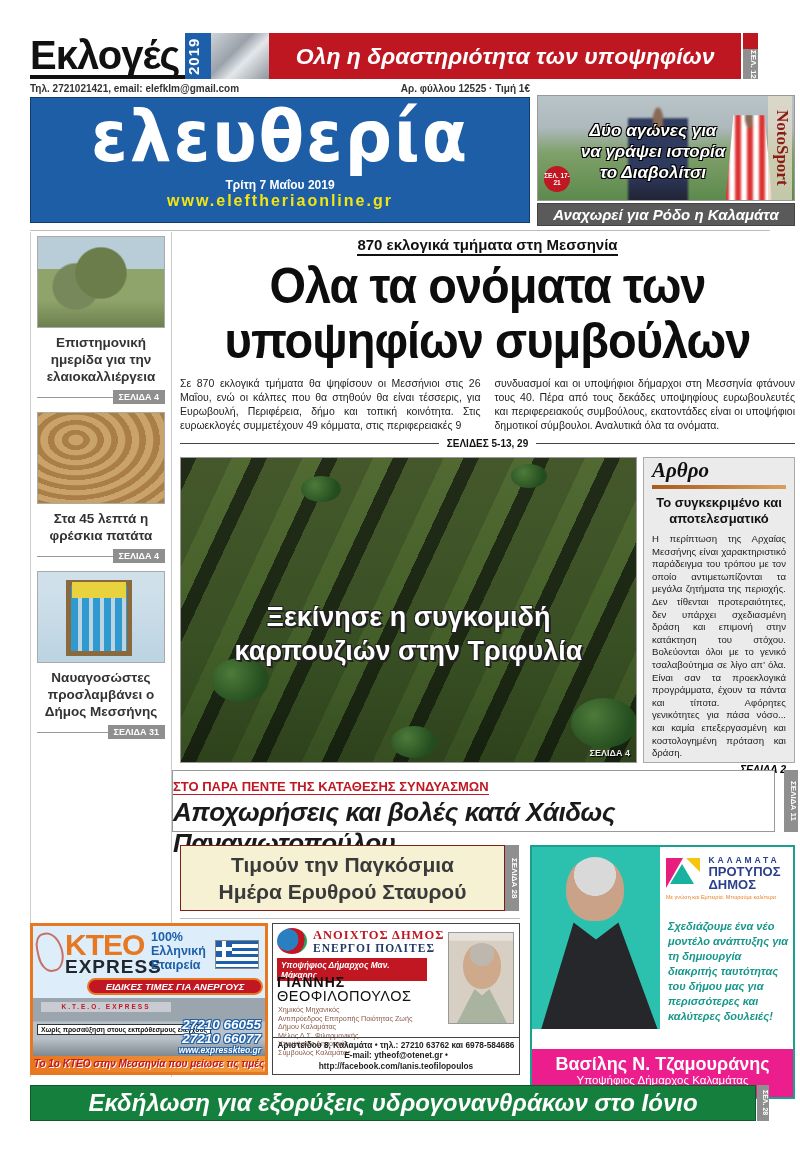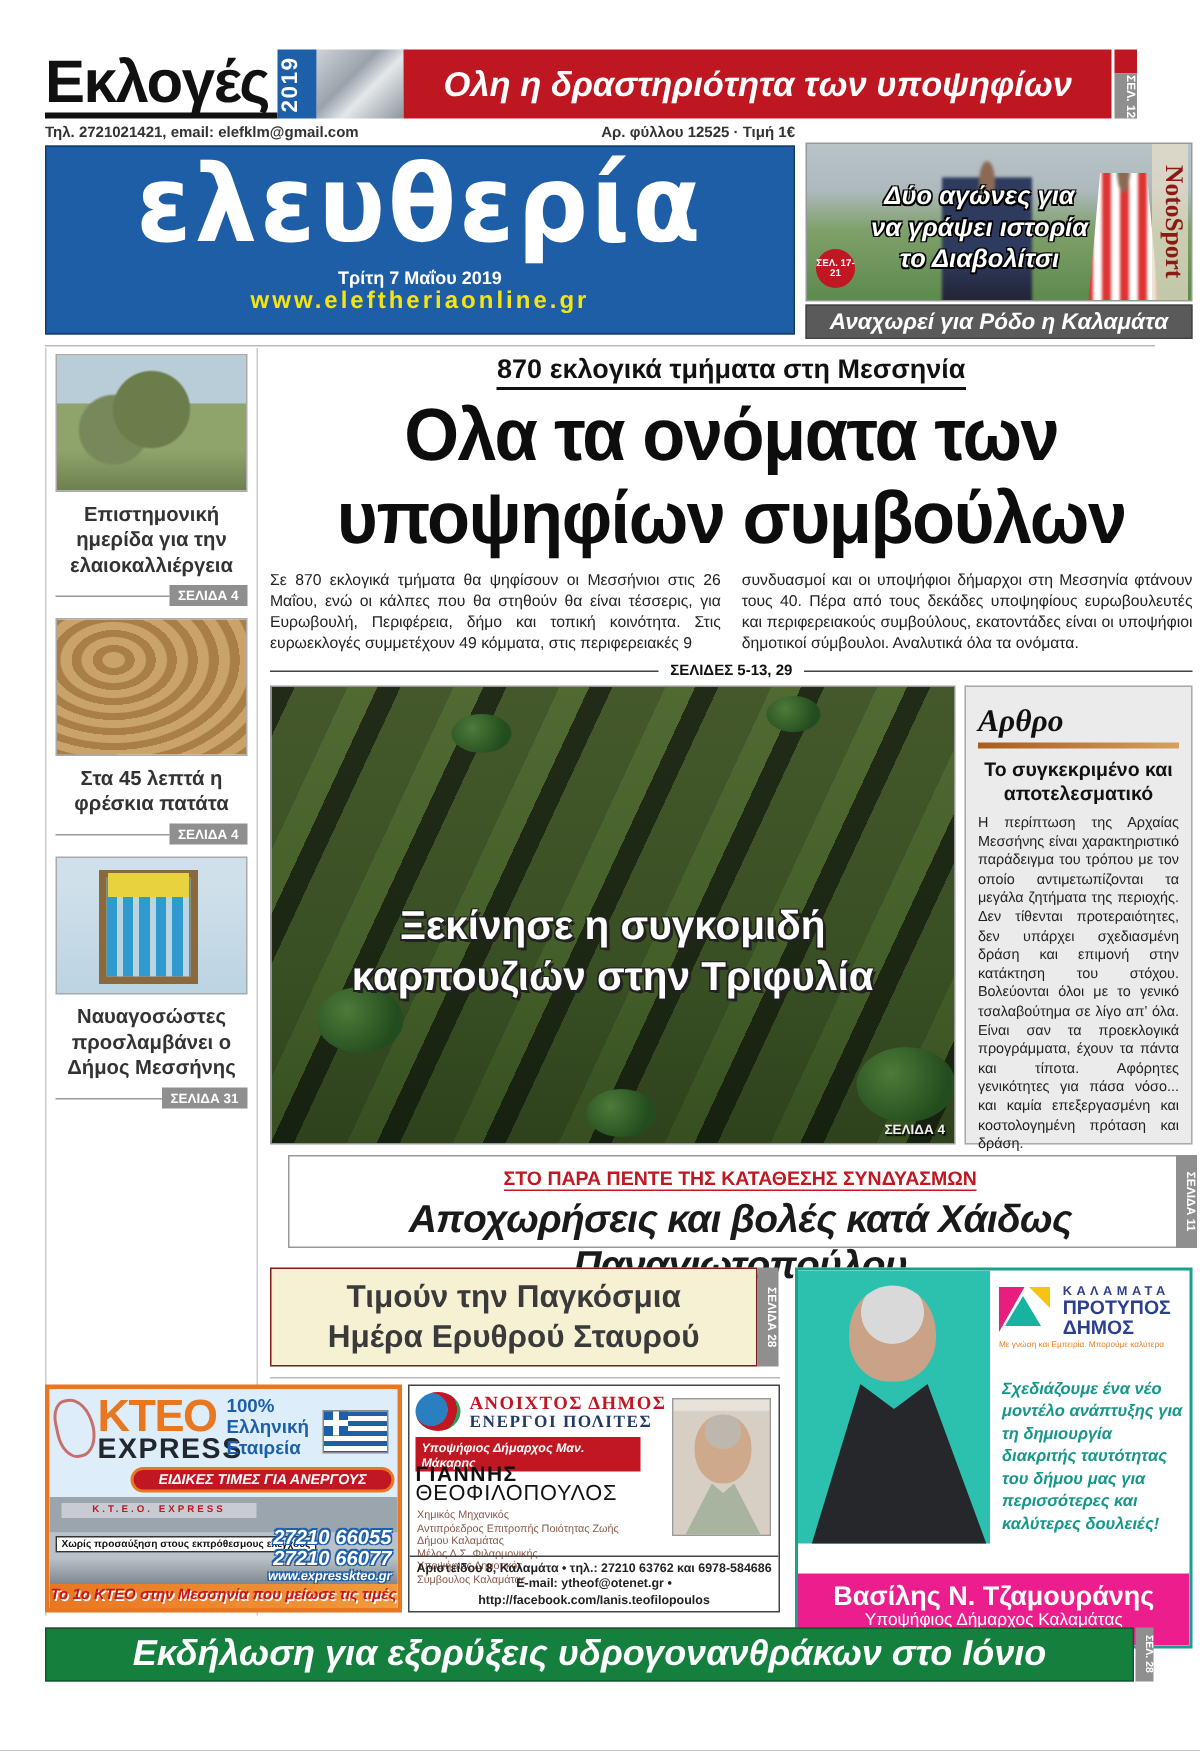--- a/index.html
+++ b/index.html
@@ -51,47 +51,47 @@
   .sb-caption { text-align:center; font-size:13.5px; font-weight:bold; color:#333; line-height:17px; margin-top:6px; }
   .sb-tagrow { display:flex; align-items:center; margin-top:5px; }
   .sb-tagline { flex:1; height:1px; background:#999; }
   .sb-tag { background:#8f8f8f; color:#fff; font-size:9px; font-weight:bold; padding:2px 6px; }
   .freeday { display:flex; justify-content:center; align-items:center; margin:2px 0 4px 0; font-weight:bold; font-size:20px; }
   .freeday .free { color:#111; letter-spacing:-1px; }
   .freeday .day { color:#fff; background:#c01722; padding:0 3px; margin-left:2px; letter-spacing:-1px; }
 
   
   .lead { position:absolute; left:180px; top:236px; width:615px; text-align:center; }
-  .lead-kicker { display:inline-block; font-size:18px; font-weight:bold; color:#111; border-bottom:2px solid #111; padding-bottom:1px; }
+  .lead-kicker { display:inline-block; font-size:15px; font-weight:bold; color:#111; border-bottom:2px solid #111; padding-bottom:1px; }
   .lead-headline { font-size:47px; font-weight:bold; color:#0d0d0d; letter-spacing:-1px; line-height:53px; margin-top:4px; transform:scaleY(1.05); }
   .lead-body { display:flex; gap:14px; text-align:justify; font-size:10.5px; line-height:14px; color:#222; margin-top:10px; }
   .lead-body > div { flex:1; }
   .lead-pages { display:flex; align-items:center; gap:8px; margin-top:6px; }
   .lead-pages .rule { flex:1; height:1px; background:#444; }
   .lead-pages .txt { font-size:10px; font-weight:bold; color:#111; }
 
   
   .melon { position:absolute; left:180px; top:457px; width:457px; height:306px; border:1px solid #999; overflow:hidden; background:
       repeating-linear-gradient(115deg,#3c4436 0 14px,#7b8a63 14px 46px,#93a472 46px 64px),
       linear-gradient(180deg,#8da36f 0,#76935c 60%,#5f7a49 100%);
       background-blend-mode:multiply; }
   .melon .blob { position:absolute; border-radius:50%; background:radial-gradient(circle at 35% 35%,#4e7a3a,#234d1e 70%); }
   .melon-caption { position:absolute; left:0; right:0; top:58%; transform:translateY(-50%); text-align:center; color:#fff; font-weight:bold; font-size:27px; line-height:34px; text-shadow:2px 2px 0 #222,-1px -1px 0 #222,1px -1px 0 #222,-1px 1px 0 #222; }
   .melon-page { position:absolute; right:6px; bottom:4px; color:#eee; font-size:9px; font-weight:bold; text-shadow:1px 1px 1px #000; }
 
   
-  .opinion { position:absolute; left:643px; top:457px; width:152px; height:306px; background:#ebebeb; border:1px solid #aaa; padding:10px 8px; }
+  .opinion { position:absolute; left:643px; top:457px; width:152px; height:306px; background:#ebebeb; border:1px solid #aaa; padding:0 8px; }
   .op-label { font-family:"Liberation Serif", serif; font-style:italic; font-weight:bold; font-size:21px; color:#111; }
   .op-bar { height:4px; background:linear-gradient(90deg,#a95b1e,#d8a05c); margin:2px 0 6px 0; }
   .op-title { text-align:center; font-weight:bold; font-size:13px; line-height:16px; color:#111; margin-bottom:6px; }
   .op-body { font-size:9.6px; line-height:12.6px; text-align:justify; color:#222; }
   .op-page { text-align:right; font-weight:bold; font-style:italic; font-size:10.5px; margin-top:3px; }
 
   
-  .band { position:absolute; left:192px; top:770px; width:603px; height:62px; border:1px solid #999; text-align:center; padding-top:6px; background:#fff; }
+  .band { position:absolute; left:172px; top:770px; width:603px; height:62px; border:1px solid #999; text-align:left; padding-top:6px; background:#fff; }
   .band-kicker { display:inline-block; color:#c01722; font-weight:bold; font-size:13px; border-bottom:1.5px solid #c01722; }
   .band-headline { font-size:26px; font-weight:bold; font-style:italic; color:#1a1a1a; letter-spacing:-0.5px; margin-top:2px; }
   .band-tab { position:absolute; left:784px; top:770px; width:14px; height:62px; background:#8f8f8f; color:#fff; writing-mode:vertical-rl; font-size:8px; font-weight:bold; text-align:center; }
 
   
   .cream { position:absolute; left:180px; top:845px; width:325px; height:66px; background:#f6f1d3; border:1px solid #7f1d1d; display:flex; flex-direction:column; justify-content:center; text-align:center; font-size:21px; font-weight:bold; color:#3a3a3a; line-height:27px; }
   .cream-tab { position:absolute; left:505px; top:845px; width:14px; height:66px; background:#8f8f8f; color:#fff; writing-mode:vertical-rl; font-size:8px; font-weight:bold; text-align:center; }
   .mid-rule { position:absolute; left:180px; top:918px; width:340px; height:1px; background:#bbb; }
 
   

